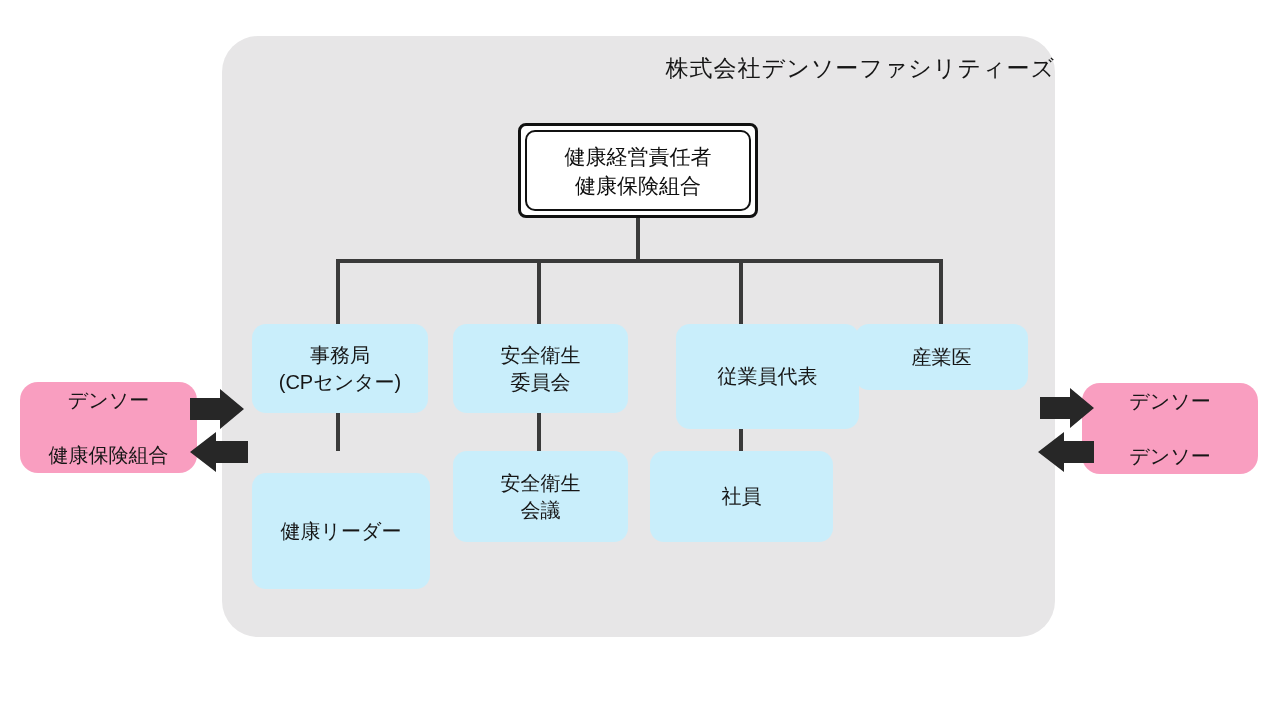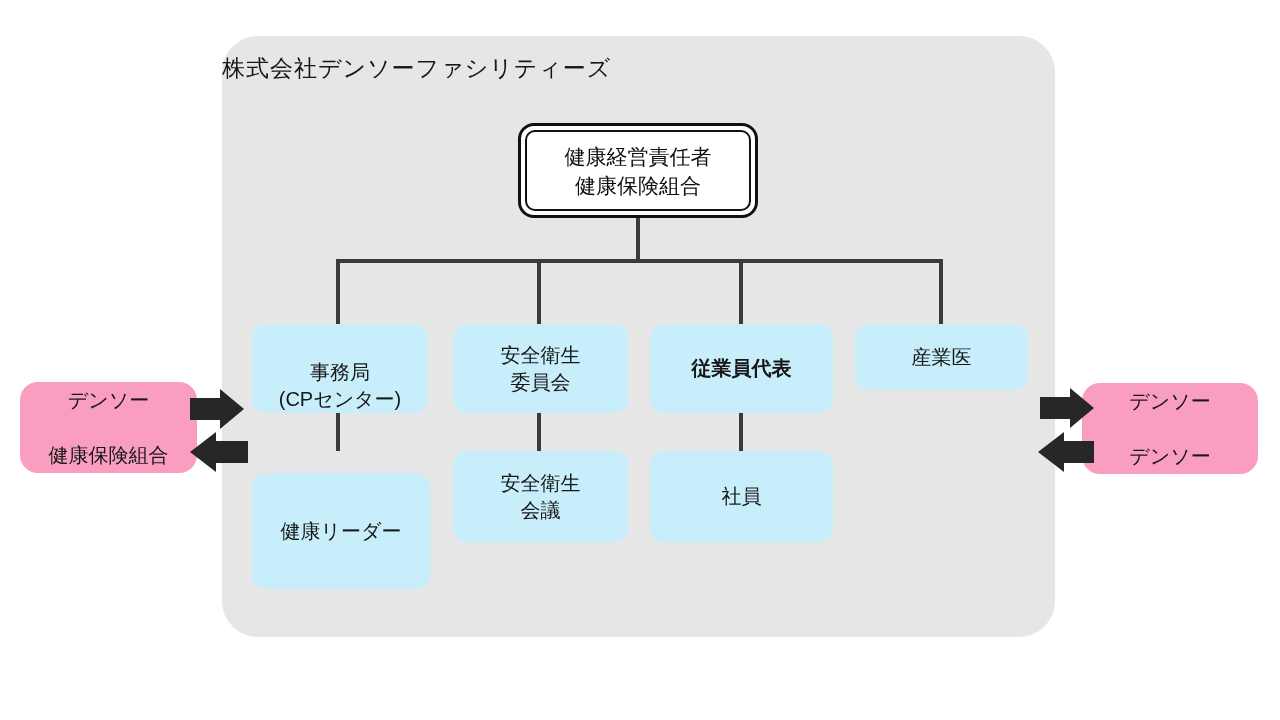--- a/index.html
+++ b/index.html
@@ -23,21 +23,21 @@
     width: 833px;
     height: 601px;
     background: #e7e6e7;
     border-radius: 36px;
   }
   .title {
     position: absolute;
     left: 222px;
     top: 54px;
     width: 833px;
-    text-align: left;
+    text-align: right;
     font-size: 23px;
     line-height: 28px;
     letter-spacing: 1px;
     color: #161616;
   }
   .node {
     position: absolute;
     display: flex;
     flex-direction: column;
     align-items: center;
@@ -58,21 +58,21 @@
     gap: 28px;
   }
   .root-outer {
     position: absolute;
     left: 518px;
     top: 123px;
     width: 240px;
     height: 95px;
     background: #ffffff;
     border: 3px solid #111111;
-    border-radius: 16px;
+    border-radius: 8px;
     box-sizing: border-box;
     padding: 4px;
   }
   .root-inner {
     width: 100%;
     height: 100%;
     border: 2px solid #111111;
     border-radius: 10px;
     box-sizing: border-box;
     display: flex;
@@ -114,29 +114,29 @@
   <div class="line" style="left:537px; top:413px; width:4px; height:38px;"></div>
   <div class="line" style="left:739px; top:413px; width:4px; height:38px;"></div>
 
   <div class="root-outer">
     <div class="root-inner">
       <span>健康経営責任者</span>
       <span>健康保険組合</span>
     </div>
   </div>
 
-  <div class="node blue" style="left:252px; top:324px; width:176px; height:89px;justify-content:flex-end;">
+  <div class="node blue" style="left:252px; top:324px; width:176px; height:89px;">
     <span>事務局</span>
     <span>(CPセンター)</span>
   </div>
   <div class="node blue" style="left:453px; top:324px; width:175px; height:89px;">
     <span>安全衛生</span>
     <span>委員会</span>
   </div>
-  <div class="node blue" style="left:650px; top:324px; width:183px; height:89px;font-weight:bold;">
+  <div class="node blue" style="left:676px; top:324px; width:183px; height:105px;">
     <span>従業員代表</span>
   </div>
   <div class="node blue" style="left:855px; top:324px; width:173px; height:66px;">
     <span>産業医</span>
   </div>
 
   <div class="node blue" style="left:252px; top:451px; width:178px; height:116px;margin-top:22px;">
     <span>健康リーダー</span>
   </div>
   <div class="node blue" style="left:453px; top:451px; width:175px; height:91px;">

